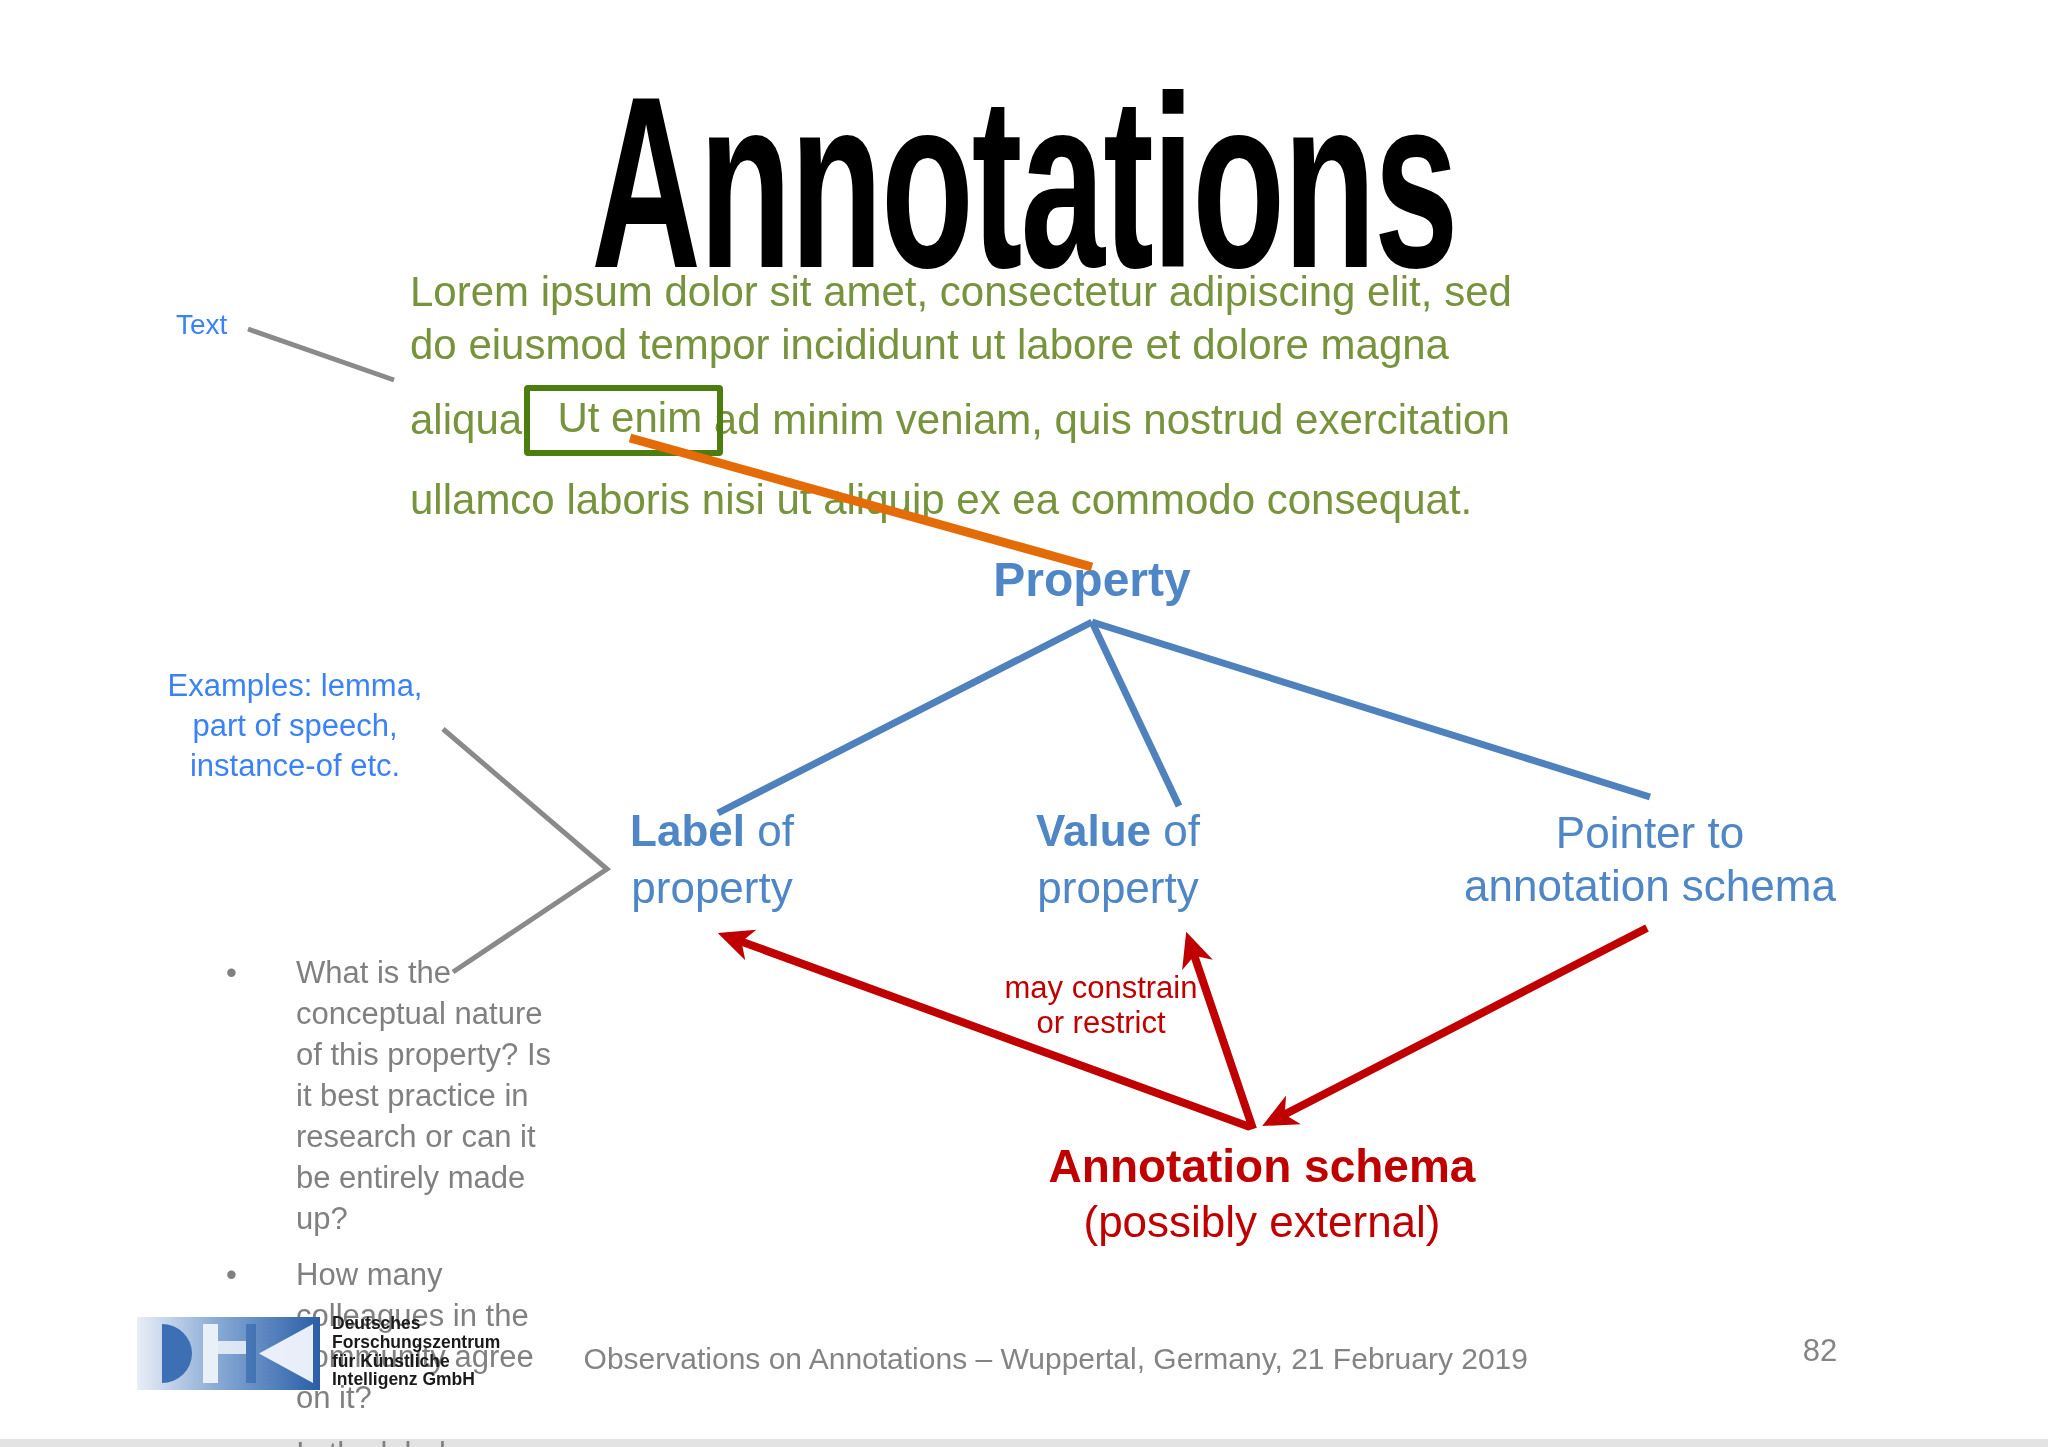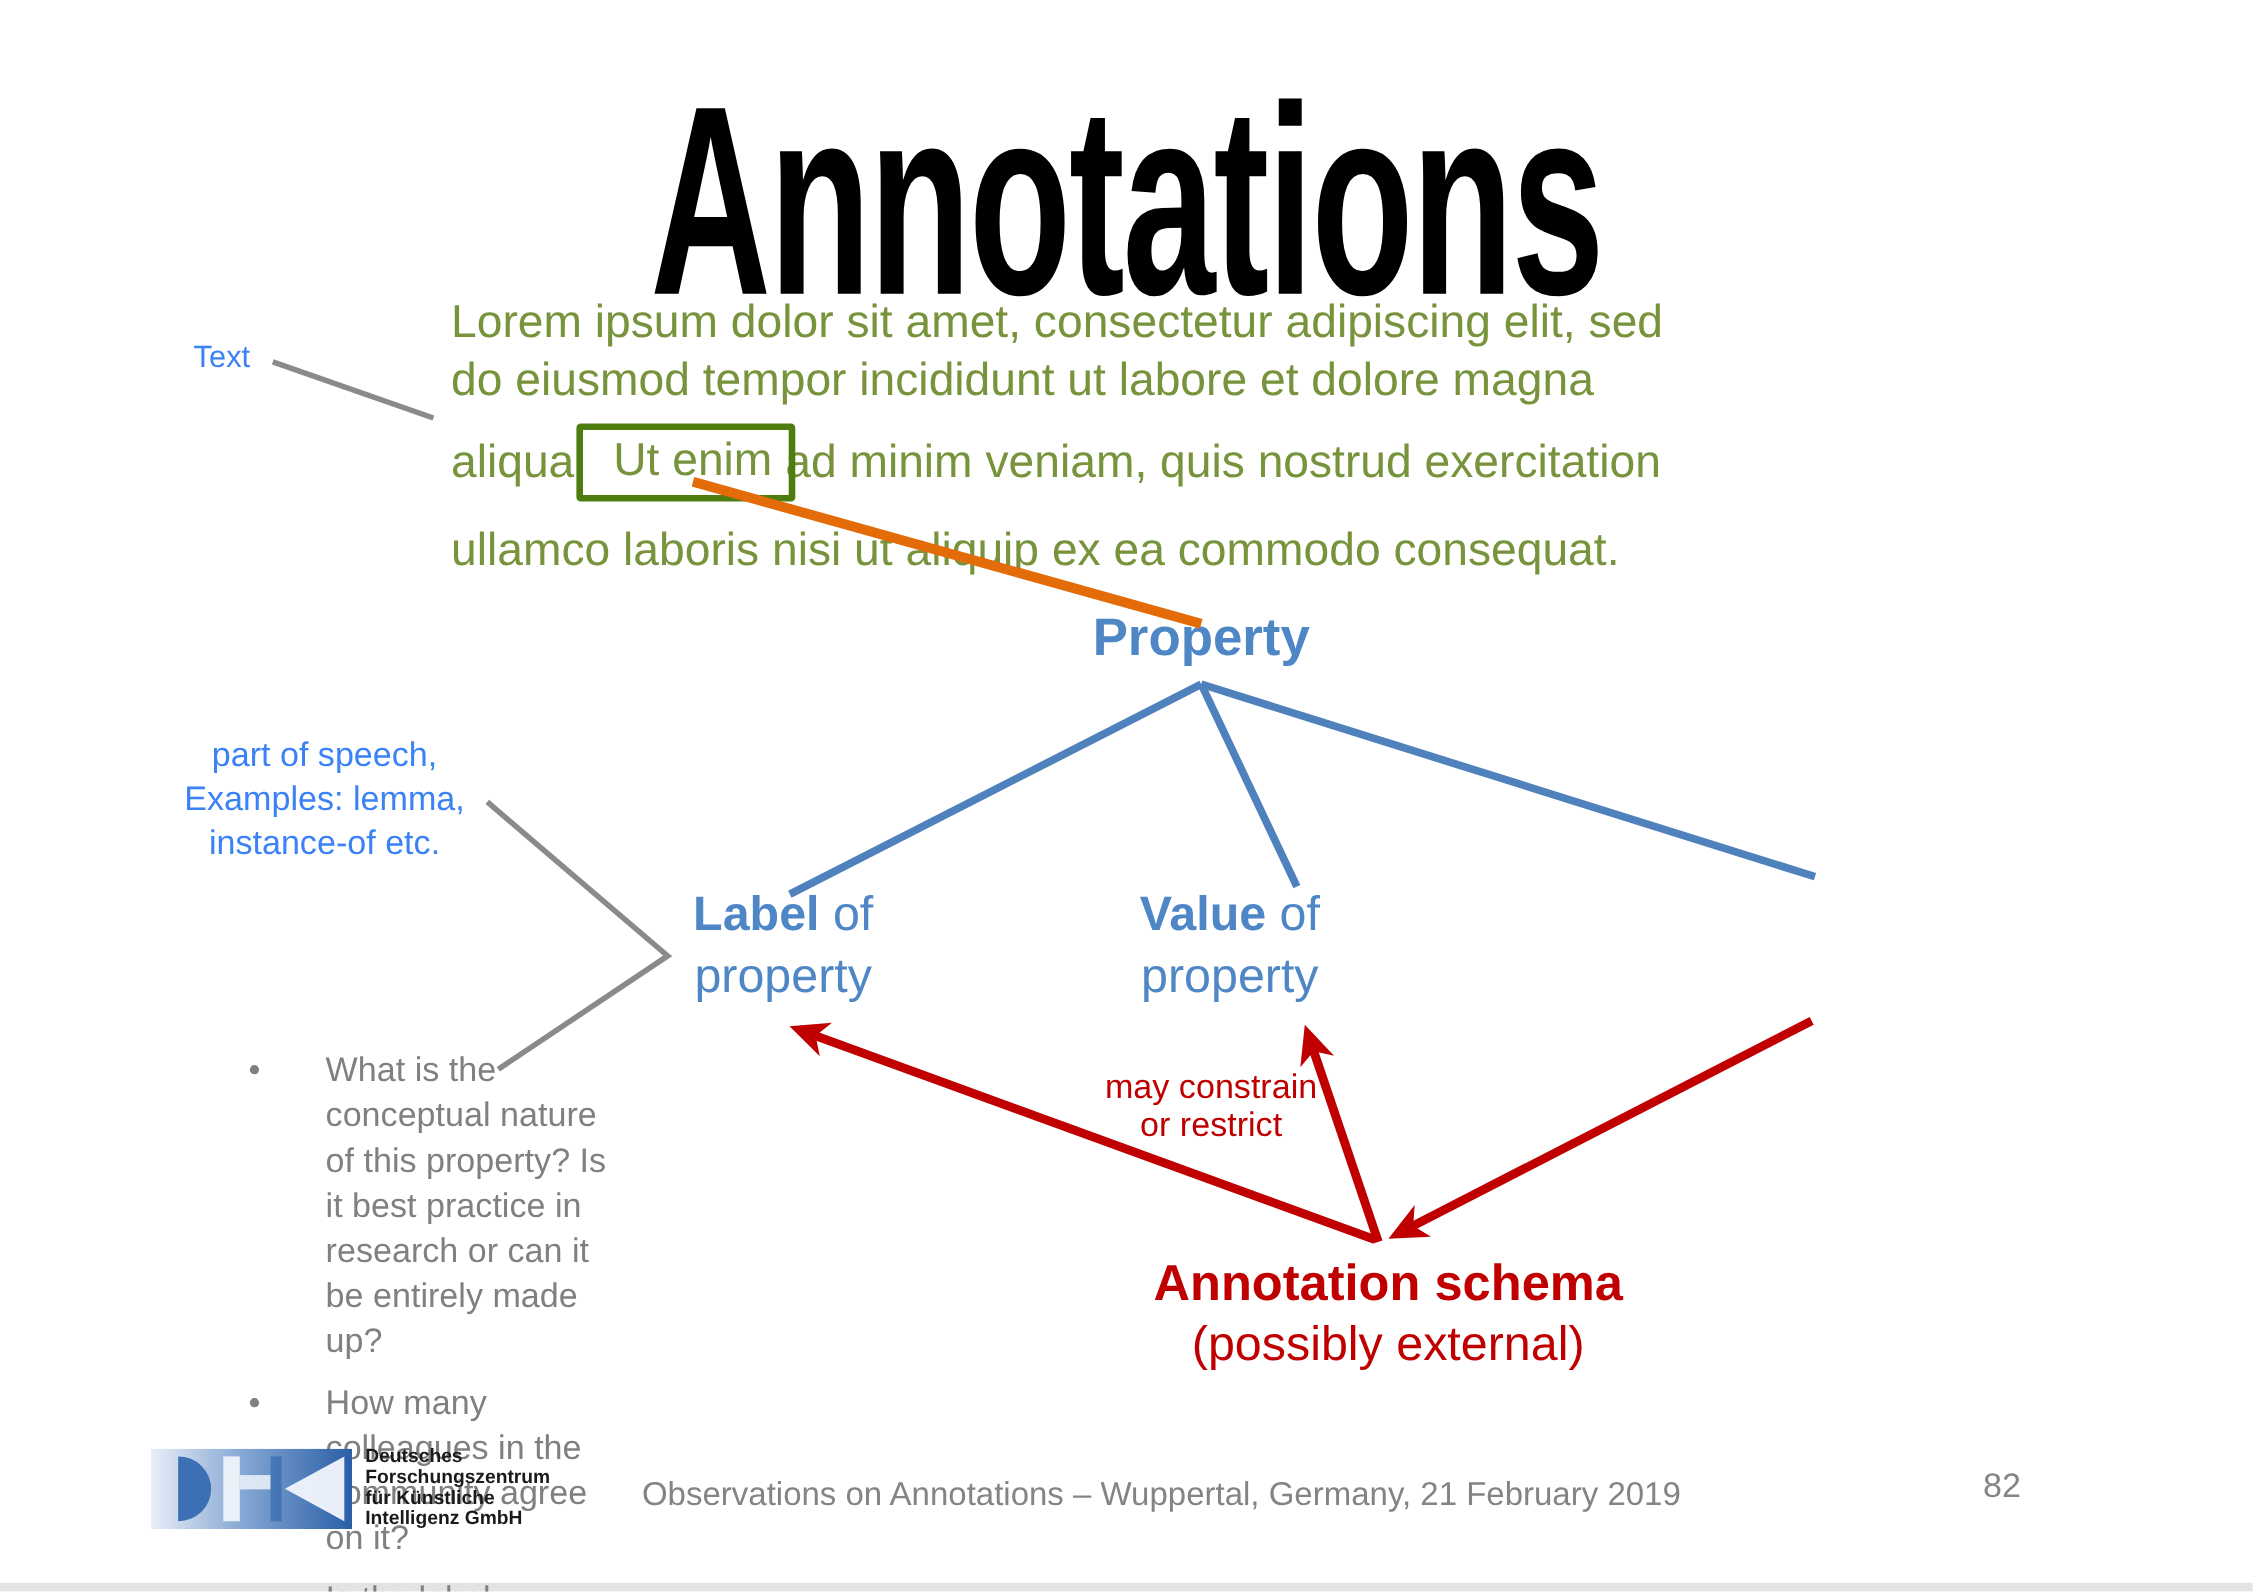--- a/index.html
+++ b/index.html
@@ -102,22 +102,22 @@
   <div class="abs" id="lorem">
     <div>Lorem ipsum dolor sit amet, consectetur adipiscing elit, sed</div>
     <div>do eiusmod tempor incididunt ut labore et dolore magna</div>
     <div><span>aliqua. </span><span class="hl">Ut enim</span><span> ad minim veniam, quis nostrud exercitation</span></div>
     <div>ullamco laboris nisi ut aliquip ex ea commodo consequat.</div>
   </div>
 
   <div class="abs graytxt" id="text-label">Text</div>
 
   <div class="abs graytxt" id="examples">
+    <div>Examples: lemma,</div>
     <div>part of speech,</div>
-    <div>Examples: lemma,</div>
     <div>instance-of etc.</div>
   </div>
 
   <div class="abs" id="bullets">
     <ul>
       <li>What is the conceptual nature of this property? Is it best practice in research or can it be entirely made up?</li>
       <li>How many colleagues in the community agree on it?</li>
       <li>Is the label adequate and self-explanatory?</li>
     </ul>
   </div>
@@ -127,20 +127,24 @@
   <div class="abs bluenode" id="label-node">
     <div><span class="bold">Label</span><span> of</span></div>
     <div>property</div>
   </div>
 
   <div class="abs bluenode" id="value-node">
     <div><span class="bold">Value</span><span> of</span></div>
     <div>property</div>
   </div>
 
+  <div class="abs bluenode" id="pointer-node">
+    <div>Pointer to</div>
+    <div>annotation schema</div>
+  </div>
 
   <div class="abs" id="edge-caption">
     <div>may constrain</div>
     <div>or restrict</div>
   </div>
 
   <div class="abs" id="schema-node">
     <div class="l1">Annotation schema</div>
     <div>(possibly external)</div>
   </div>

